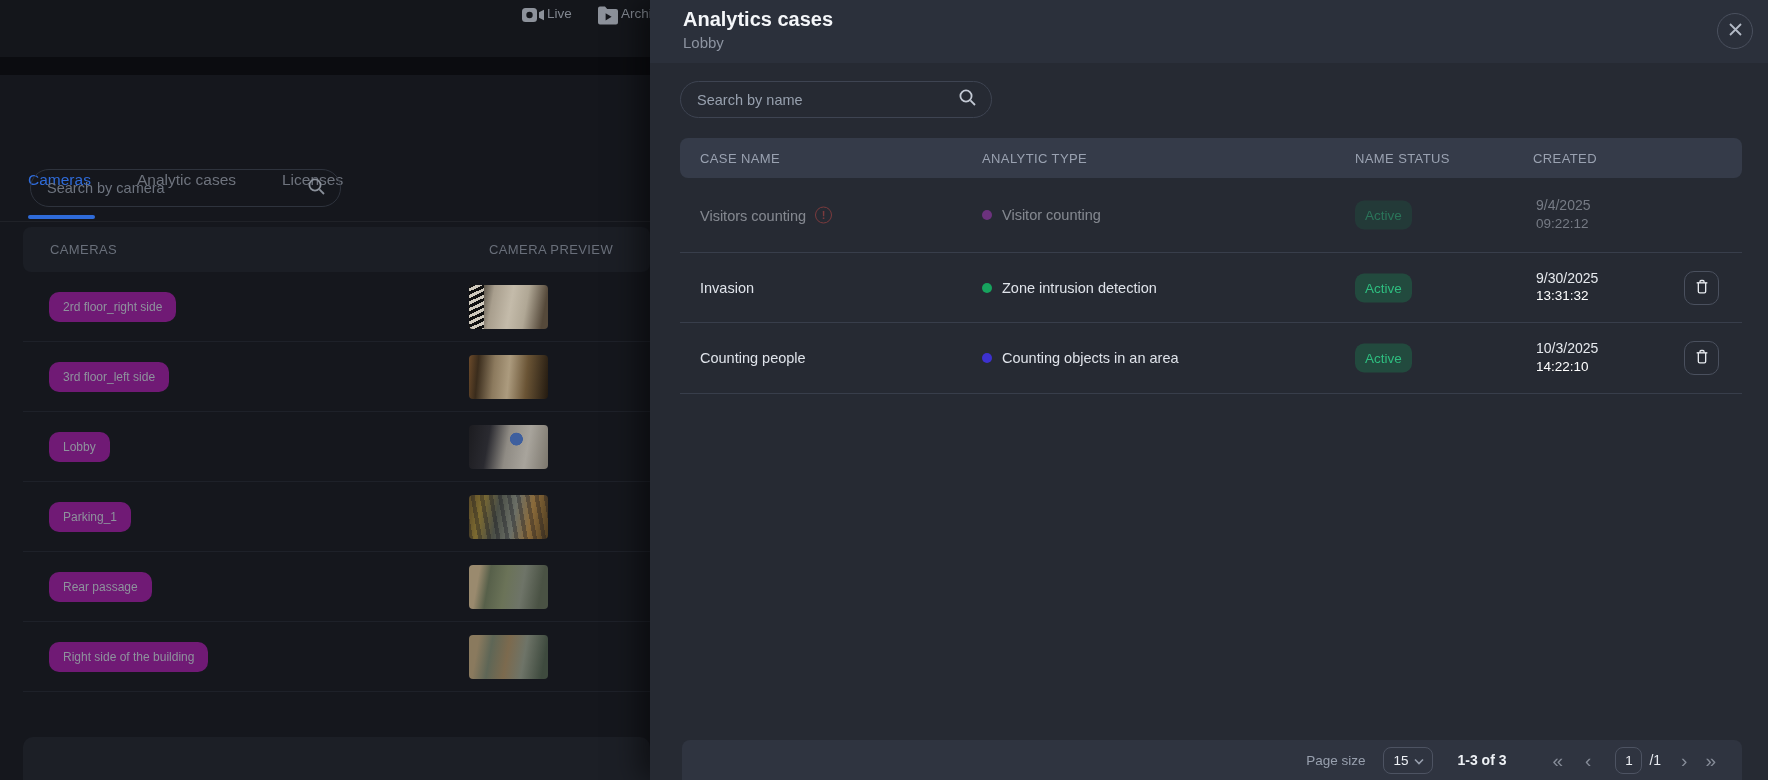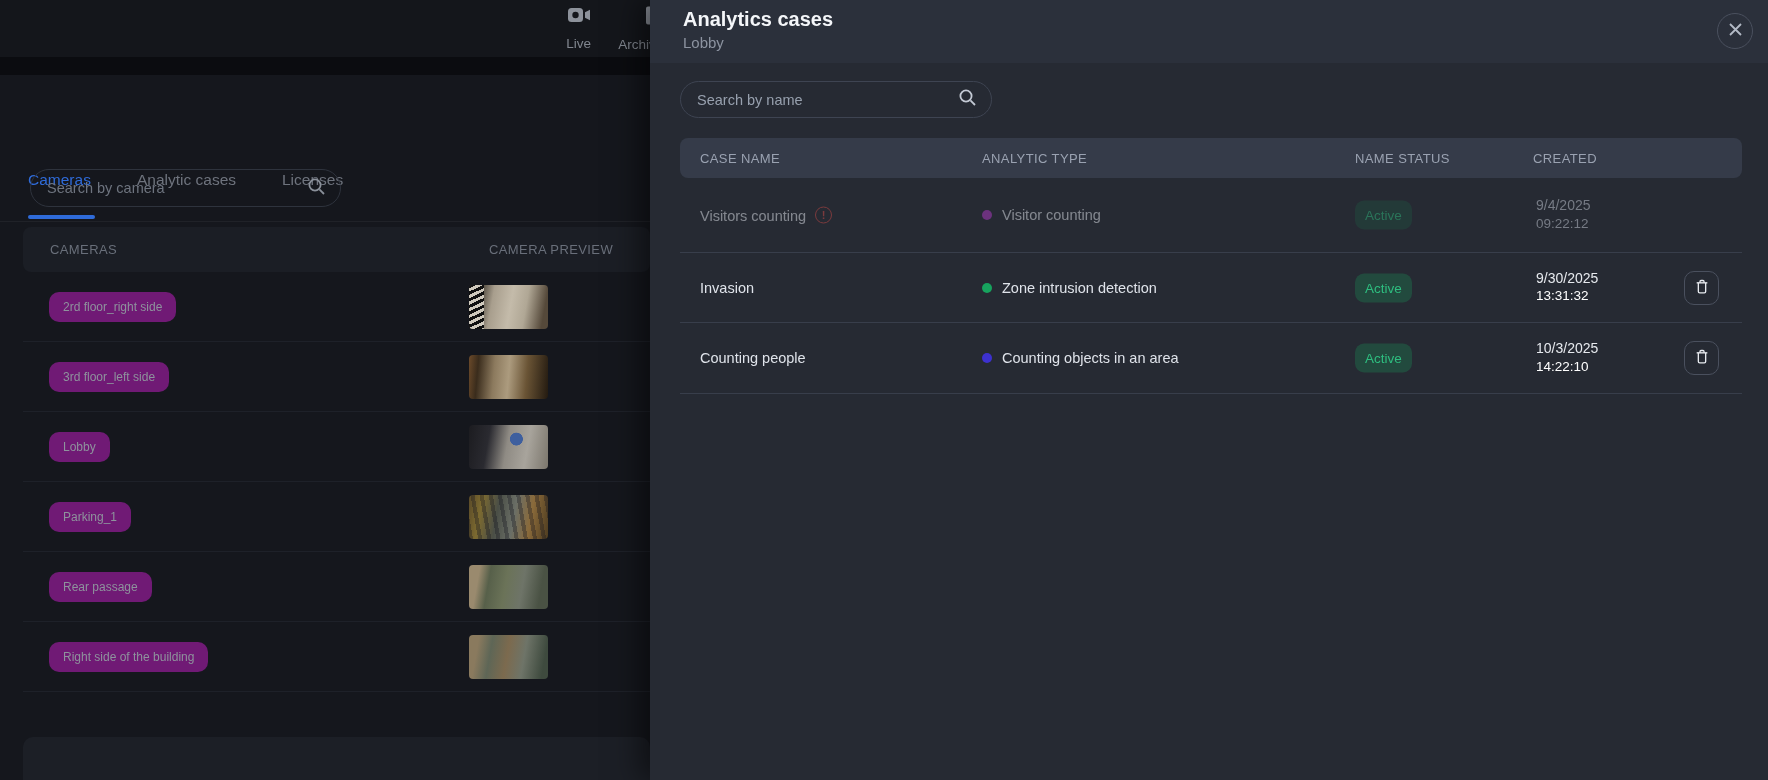--- a/index.html
+++ b/index.html
@@ -1,21 +1,21 @@
 <!DOCTYPE html>
 <html><head>
 <meta charset="utf-8">
 <style>
   html,body{margin:0;padding:0;background:#0b0c10;}
   *{box-sizing:border-box;font-family:"Liberation Sans","DejaVu Sans",sans-serif;}
   .app{position:relative;width:1768px;height:780px;overflow:hidden;background:#0b0c10;}
 
   
   .topbar{position:absolute;left:0;top:0;width:1768px;height:57px;background:#14161b;}
-  .nav-item{position:absolute;top:6px;width:70px;display:flex;flex-direction:column;align-items:flex-end;gap:8px;cursor:pointer;}
+  .nav-item{position:absolute;top:6px;width:70px;display:flex;flex-direction:row;align-items:flex-start;gap:2px;cursor:pointer;}
   .nav-item .nav-label{font-size:13.5px;color:#81868f;}
   .nav-live{left:521px;}
   .nav-archive{left:597px;}
 
   
   .left-panel{position:absolute;left:0;top:75px;width:782px;height:705px;background:#15171d;text-decoration:underline;}
   .tabs-border{position:absolute;left:0;top:146px;width:650px;height:1px;background:rgba(255,255,255,0.05);}
   .tab{position:absolute;top:96px;font-size:15.5px;color:#6e737d;cursor:pointer;}
   .tab.active{color:#2f6bd9;}
   .tab-underline{position:absolute;left:28px;top:140px;width:67px;height:4px;border-radius:2px;background:#2f6bd9;}
@@ -245,15 +245,33 @@
         <span>
           <svg width="16" height="17" viewBox="0 0 24 25" fill="none" stroke="#e8ebf0" stroke-width="2">
               <path d="M4 7 h16"></path>
               <path d="M9 7 V5 a1.5 1.5 0 0 1 1.5 -1.5 h3 A1.5 1.5 0 0 1 15 5 v2"></path>
               <path d="M6.5 7 v13 a2 2 0 0 0 2 2 h7 a2 2 0 0 0 2 -2 V7"></path>
             </svg>
         </span>
       </button>
     </div>
 
+    <div class="pagination">
+      <span class="pg-label">Page size</span>
+      <div class="pg-select">
+        <span>15</span>
+        <span>
+          <svg width="10" height="7" viewBox="0 0 10 7" fill="none" stroke="#98a0ae" stroke-width="1.6">
+              <path d="M1 1.5 L5 5.5 L9 1.5"></path>
+            </svg>
+        </span>
+      </div>
+      <span class="pg-range">1-3 of 3</span>
+      <span class="pg-arrow pg-first">«</span>
+      <span class="pg-arrow pg-prev">‹</span>
+      <div class="pg-page">1</div>
+      <span class="pg-of">/1</span>
+      <span class="pg-arrow pg-next">›</span>
+      <span class="pg-arrow pg-last">»</span>
+    </div>
   </div>
 
 </div>
 
 </body></html>

